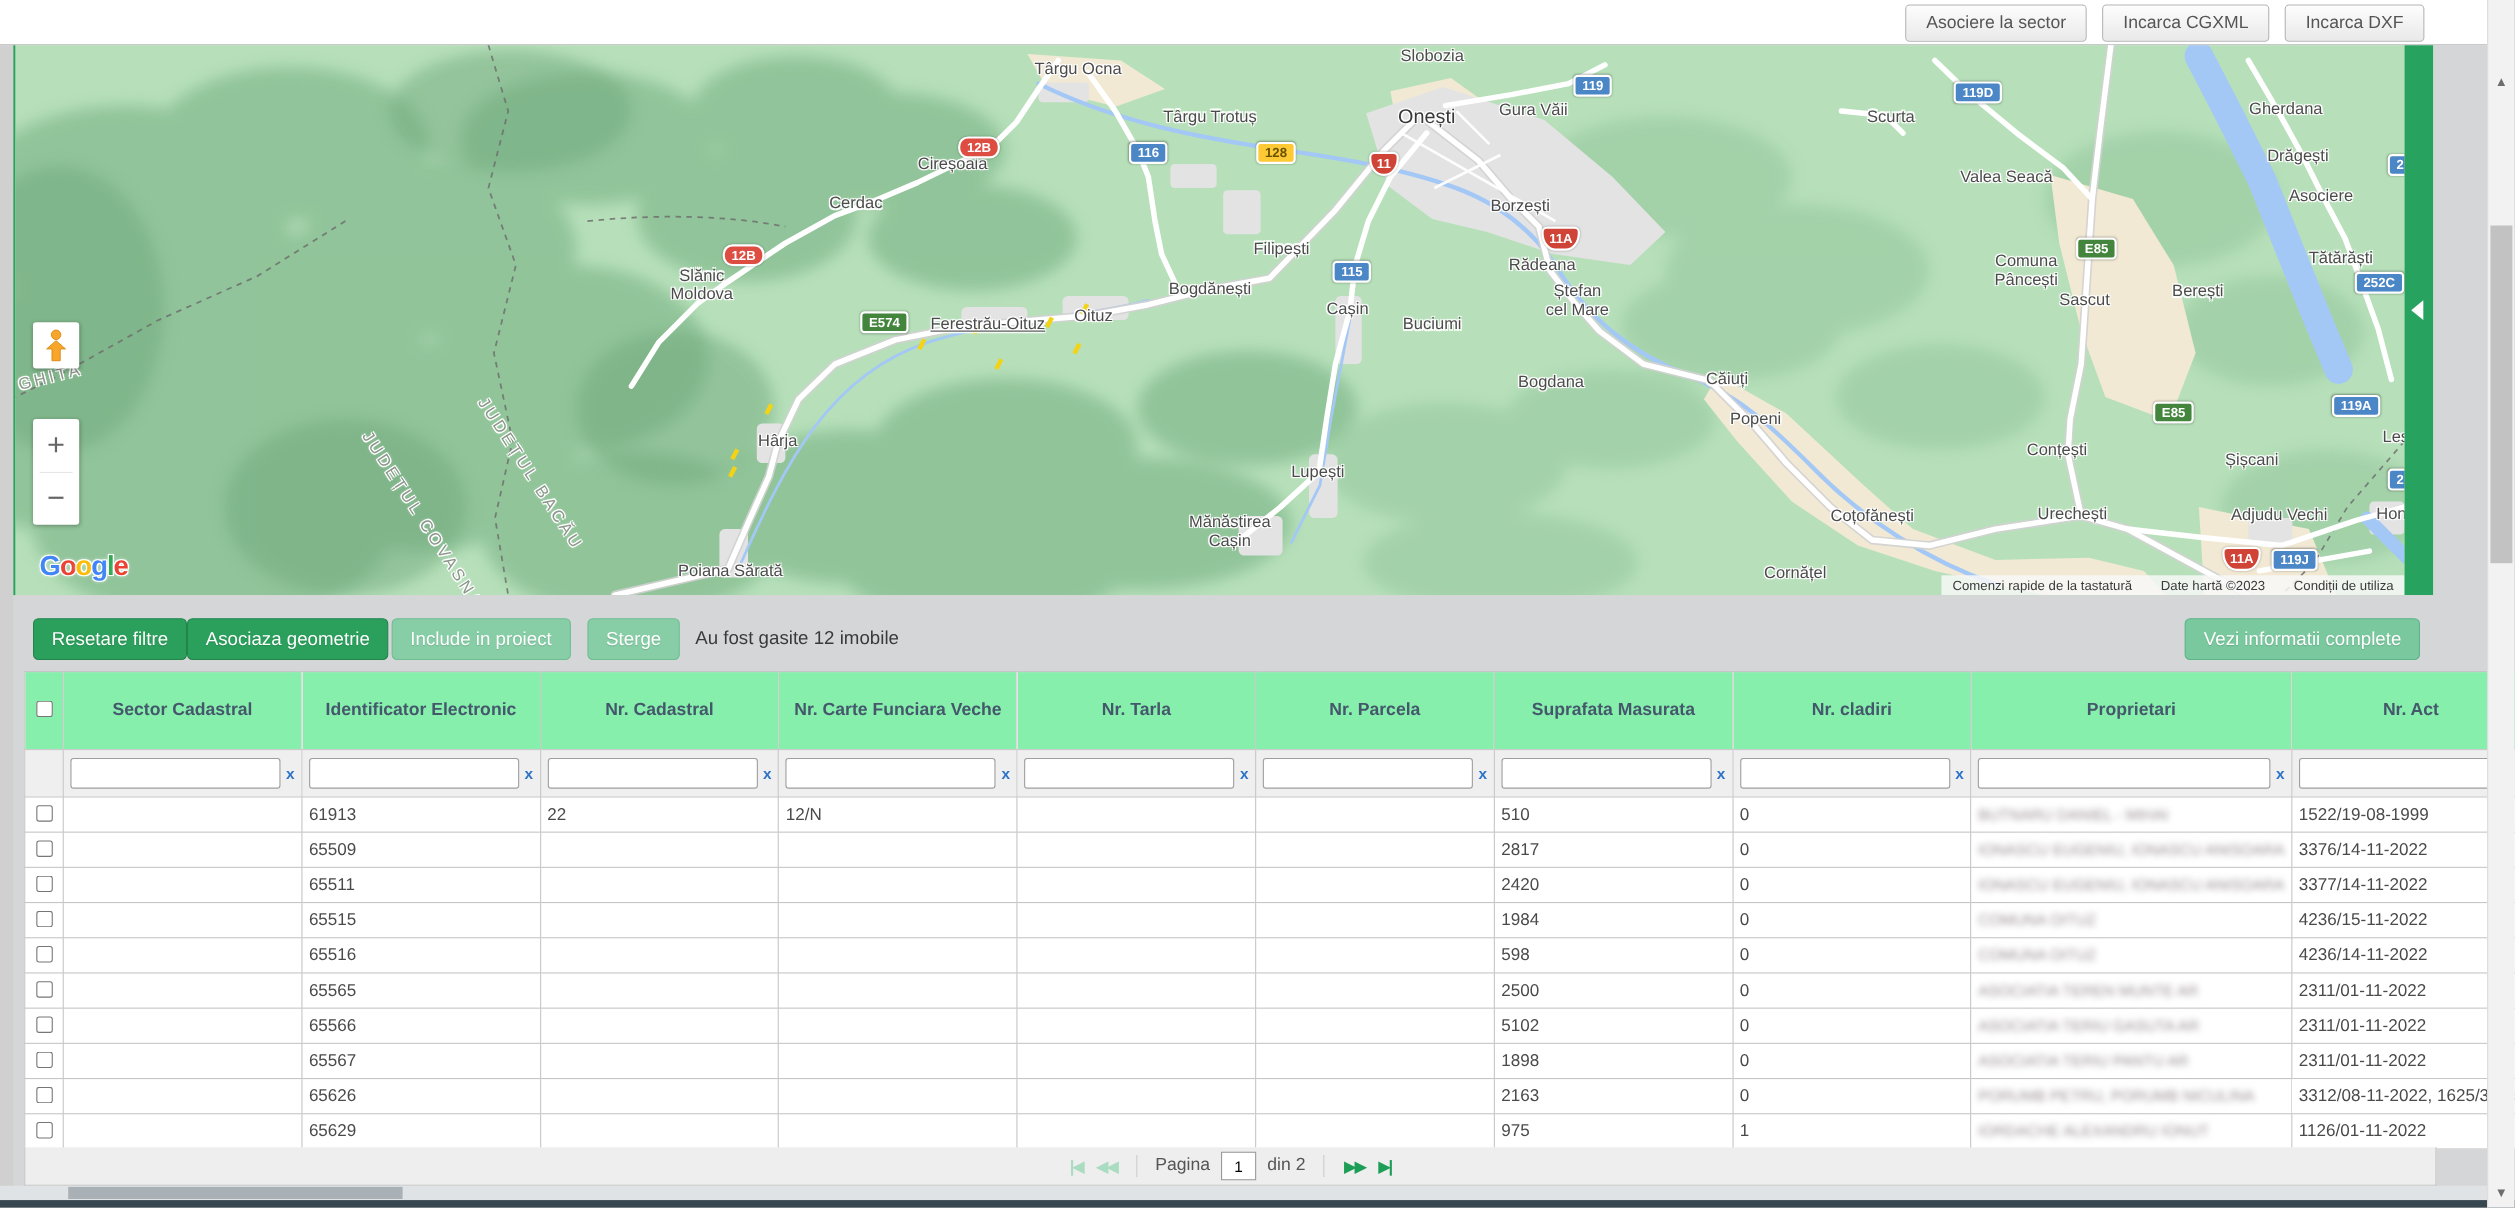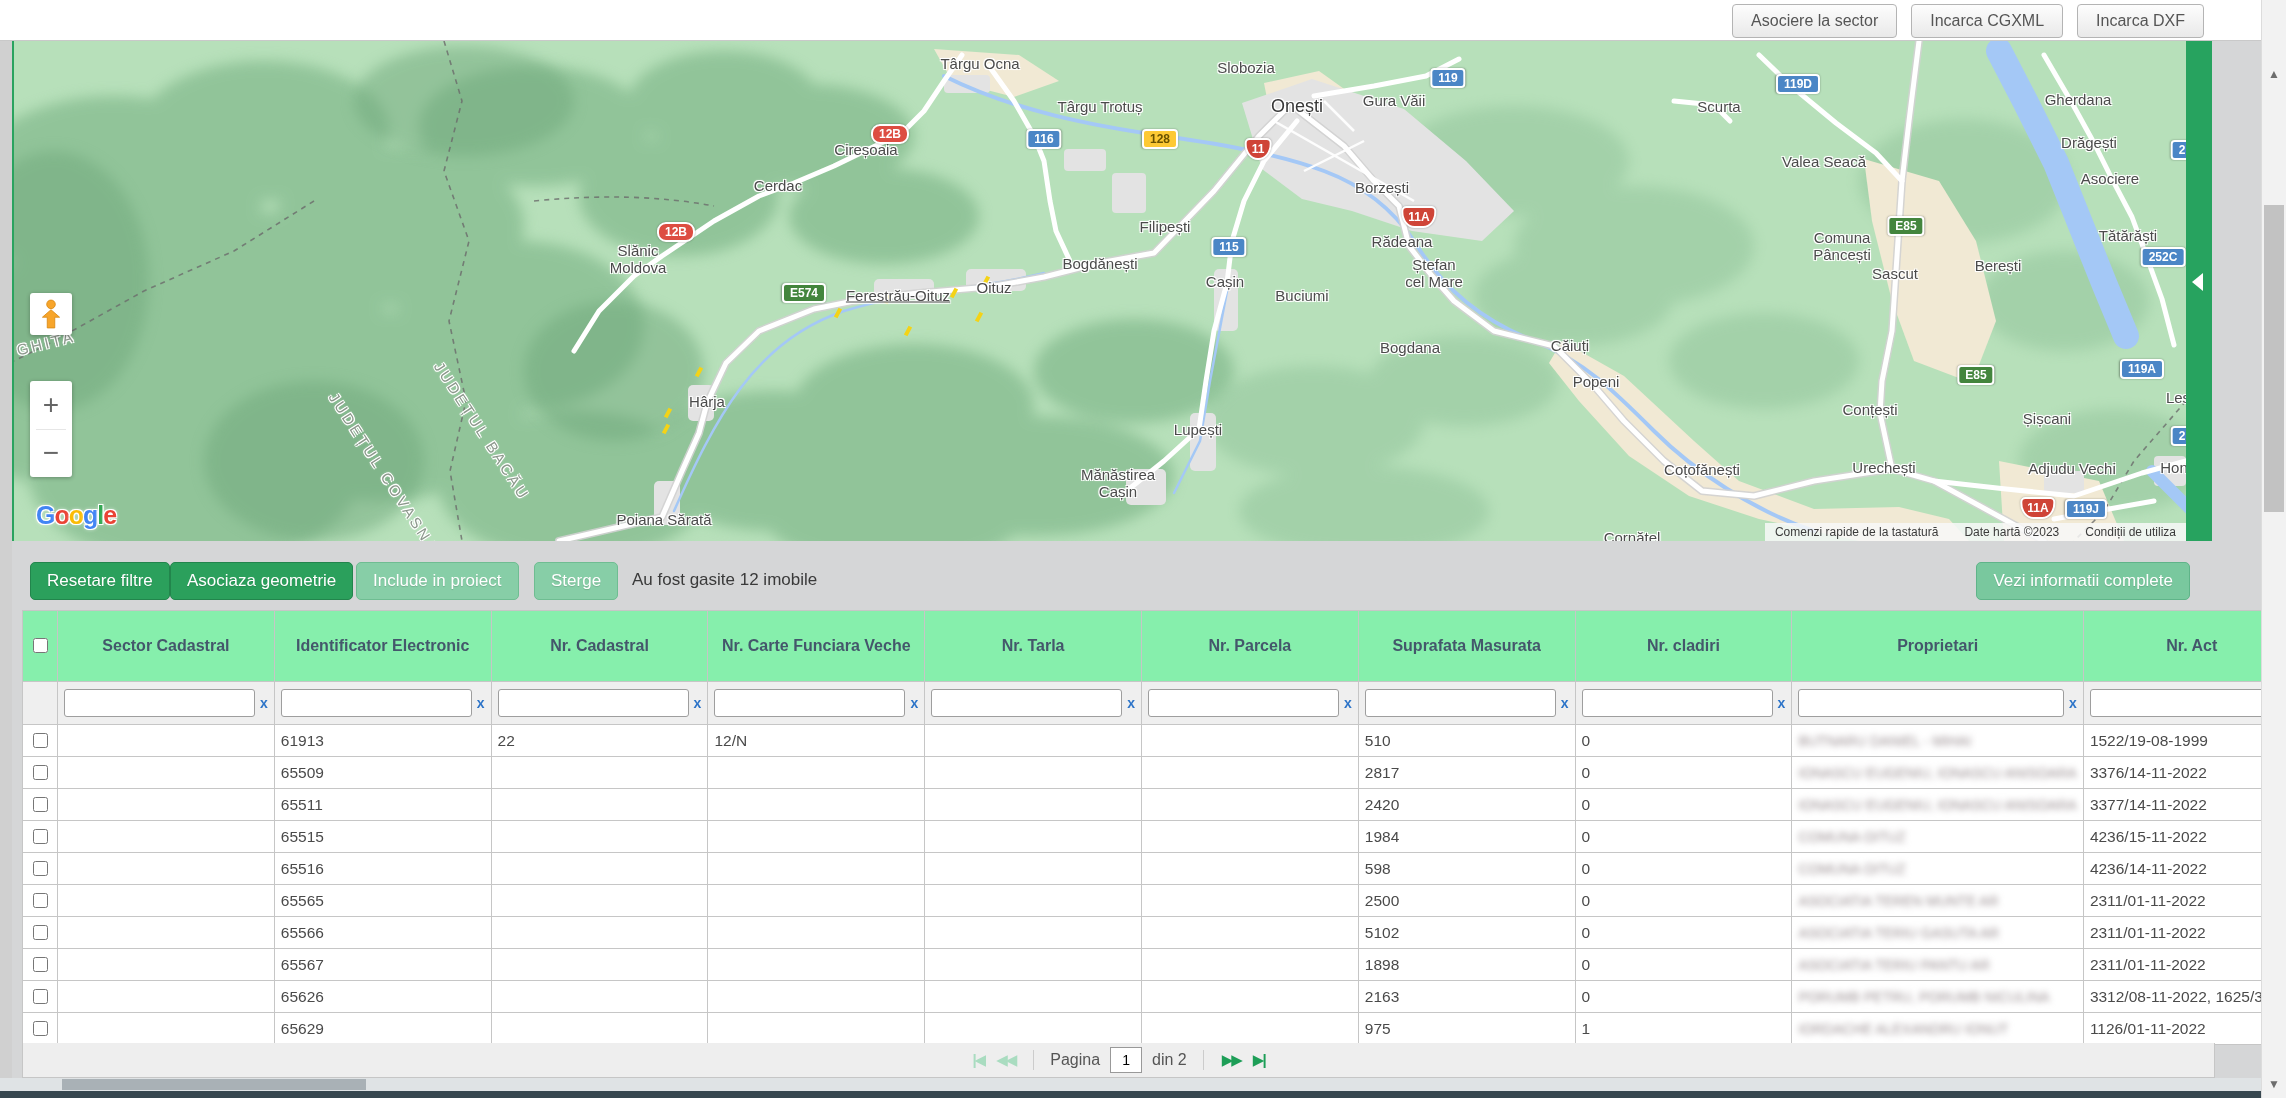--- a/index.html
+++ b/index.html
@@ -50,21 +50,21 @@
   #collapse-arrow{position:absolute;left:6px;top:232px;width:0;height:0;
                   border-top:9px solid transparent;border-bottom:9px solid transparent;border-right:11px solid #fff;}
 
   
   #toolbar{position:absolute;left:12px;top:556px;width:2250px;height:48px;z-index:20;}
   .tb-btn{position:absolute;top:6px;height:36px;border-radius:5px;color:#fff;font-size:17px;
           display:flex;align-items:center;padding:0 16px;cursor:pointer;text-shadow:0 1px 1px rgba(0,0,0,.15);}
   .tb-solid{background:#2ba05c;border:1px solid #22854c;}
   .tb-pale{background:#87cea7;border:1px solid #6fbd92;}
   #toolbar-status{position:absolute;left:620px;top:14px;font-size:17px;color:#3a3a3a;}
-  #vezi-btn{right:72px;background:#79c89e;border:1px solid #5fb489;padding-left:16px;}
+  #vezi-btn{right:62px;background:#79c89e;border:1px solid #5fb489;padding-left:16px;}
 
   
   #grid-wrap{position:absolute;left:22px;top:610px;z-index:20;}
   table.grid{border-collapse:collapse;table-layout:fixed;background:#fff;}
   .grid th,.grid td{border:1px solid #c6c6c6;overflow:hidden;font-size:15.5px;color:#4a4a4a;
                     padding:0 6px;white-space:nowrap;}
   .grid thead th{background:#86efac;color:#44576b;font-weight:bold;font-size:16px;height:70px;
                  text-align:center;line-height:20px;white-space:normal;cursor:pointer;}
   .grid .filter-row th{background:#efefef;height:42px;cursor:default;}
   .filter-cell{display:flex;align-items:center;gap:5px;}
@@ -218,21 +218,21 @@
       </g>
       <g stroke="#ffffff" stroke-width="2.5" fill="none" opacity="0.95">
         <path d="M1260 80 L1330 120 L1400 160"></path>
           <path d="M1290 130 L1350 100"></path>
           <path d="M1310 60 L1340 90"></path>
       </g>
     </svg>
     <div id="labels-layer">
         <div class="map-label" style="left: 966px; top: 22px;">Târgu Ocna</div>
         <div class="map-label" style="left: 1086px; top: 65px;">Târgu Trotuș</div>
-        <div class="map-label" style="left: 1232px; top: 10px; margin-top: 16px;">Slobozia</div>
+        <div class="map-label" style="left: 1288px; top: 10px;">Slobozia</div>
         <div class="map-label city" style="left: 1283px; top: 65px;">Onești</div>
         <div class="map-label" style="left: 1380px; top: 59px;">Gura Văii</div>
         <div class="map-label" style="left: 834px; top: 108px; padding-left: 36px;">Cireșoaia</div>
         <div class="map-label" style="left: 764px; top: 144px;">Cerdac</div>
         <div class="map-label" style="left: 624px; top: 218px;">Slănic<br>Moldova</div>
         <div class="map-label" style="left: 1368px; top: 146px;">Borzești</div>
         <div class="map-label" style="left: 1151px; top: 185px;">Filipești</div>
         <div class="map-label" style="left: 1086px; top: 222px;">Bogdănești</div>
         <div class="map-label" style="left: 980px; top: 246px;">Oituz</div>
         <div class="map-label" style="left: 884px; top: 254px; text-decoration: underline;">Ferestrău-Oituz</div>
@@ -242,21 +242,21 @@
         <div class="map-label" style="left: 1420px; top: 232px;">Ștefan<br>cel Mare</div>
         <div class="map-label" style="left: 1396px; top: 306px;">Bogdana</div>
         <div class="map-label" style="left: 1556px; top: 304px;">Căiuți</div>
         <div class="map-label" style="left: 1582px; top: 340px;">Popeni</div>
         <div class="map-label" style="left: 693px; top: 360px;">Hârja</div>
         <div class="map-label" style="left: 1184px; top: 388px;">Lupești</div>
         <div class="map-label" style="left: 1104px; top: 442px;">Mănăstirea<br>Cașin</div>
         <div class="map-label" style="left: 650px; top: 478px;">Poiana Sărată</div>
         <div class="map-label" style="left: 1856px; top: 368px;">Conțești</div>
         <div class="map-label" style="left: 1688px; top: 428px;">Coțofănești</div>
-        <div class="map-label" style="left: 1618px; top: 496px;">Cornățel</div>
+        <div class="map-label" style="left: 1618px; top: 480px;">Cornățel</div>
         <div class="map-label" style="left: 1870px; top: 426px;">Urechești</div>
         <div class="map-label" style="left: 2058px; top: 427px;">Adjudu Vechi</div>
         <div class="map-label" style="left: 2033px; top: 377px;">Șișcani</div>
         <div class="map-label" style="left: 2164px; top: 356px;">Les</div>
         <div class="map-label" style="left: 2160px; top: 426px;">Hon</div>
         <div class="map-label" style="left: 1828px; top: 205px;">Comuna<br>Pâncești</div>
         <div class="map-label" style="left: 1881px; top: 232px;">Sascut</div>
         <div class="map-label" style="left: 1984px; top: 224px;">Berești</div>
         <div class="map-label" style="left: 1810px; top: 120px;">Valea Seacă</div>
         <div class="map-label" style="left: 1705px; top: 65px;">Scurta</div>

